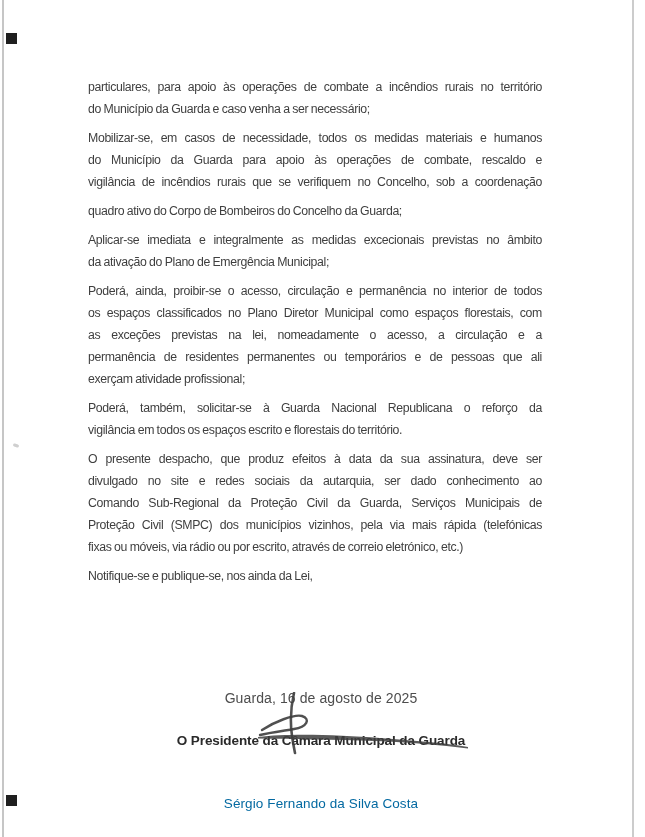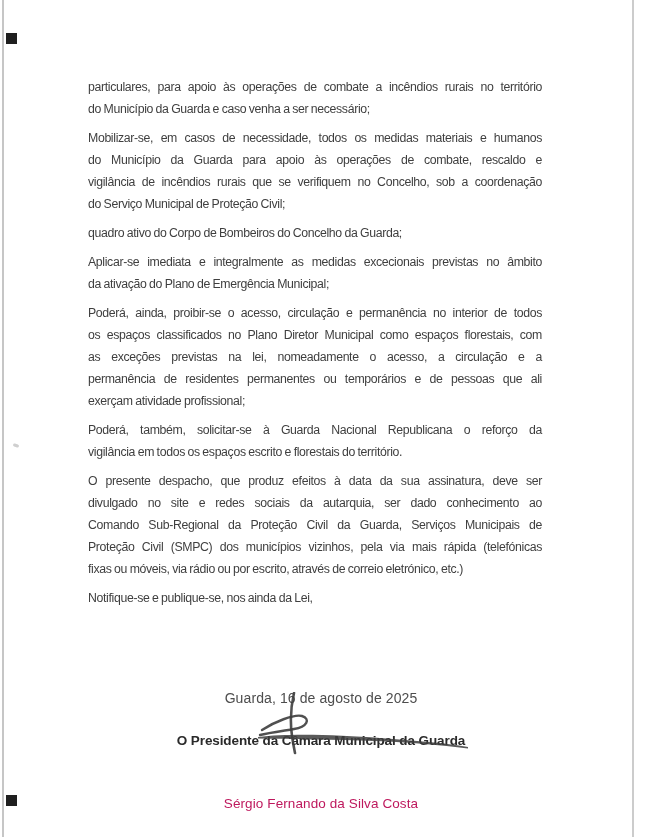--- a/index.html
+++ b/index.html
@@ -21,21 +21,21 @@
     font-size:12.3px;line-height:22px;color:#3f3f3f;
     letter-spacing:-0.35px;word-spacing:-0.5px;
     text-align:justify;text-align-last:justify;
   }
   .jline.last{text-align-last:left;}
 
   
   .center-line{position:absolute;left:88px;width:466px;text-align:center;line-height:17px;margin-top:44px;}
   .date-line{top:646px;font-size:14px;color:#4d4d4d;letter-spacing:0.1px;}
   .sig-title{top:688px;font-size:13.5px;font-weight:700;color:#2a2a2a;letter-spacing:-0.1px;}
-  .sig-name{top:751px;font-size:13.5px;color:#be185d;letter-spacing:0.1px;}
+  .sig-name{top:751px;font-size:13.5px;color:#0369a1;letter-spacing:0.1px;}
 
   .signature-svg{position:absolute;left:250px;top:692px;width:225px;height:64px;z-index:5;}
 </style>
 </head>
 <body>
 
 <div class="page">
 
   <div class="scan-line-left"></div>
   <div class="scan-line-right"></div>
@@ -45,21 +45,20 @@
 
   <div class="content">
       <div class="para">
         <div class="jline">particulares, para apoio às operações de combate a incêndios rurais no território</div>
         <div class="jline last">do Município da Guarda e caso venha a ser necessário;</div>
       </div>
       <div class="para">
         <div class="jline">Mobilizar-se, em casos de necessidade, todos os medidas materiais e humanos</div>
         <div class="jline">do Município da Guarda para apoio às operações de combate, rescaldo e</div>
         <div class="jline">vigilância de incêndios rurais que se verifiquem no Concelho, sob a coordenação</div>
-        <div class="jline last">do Serviço Municipal de Proteção Civil;</div>
       </div>
       <div class="para">
         <div class="jline last">quadro ativo do Corpo de Bombeiros do Concelho da Guarda;</div>
       </div>
       <div class="para">
         <div class="jline">Aplicar-se imediata e integralmente as medidas excecionais previstas no âmbito</div>
         <div class="jline last">da ativação do Plano de Emergência Municipal;</div>
       </div>
       <div class="para">
         <div class="jline">Poderá, ainda, proibir-se o acesso, circulação e permanência no interior de todos</div>

